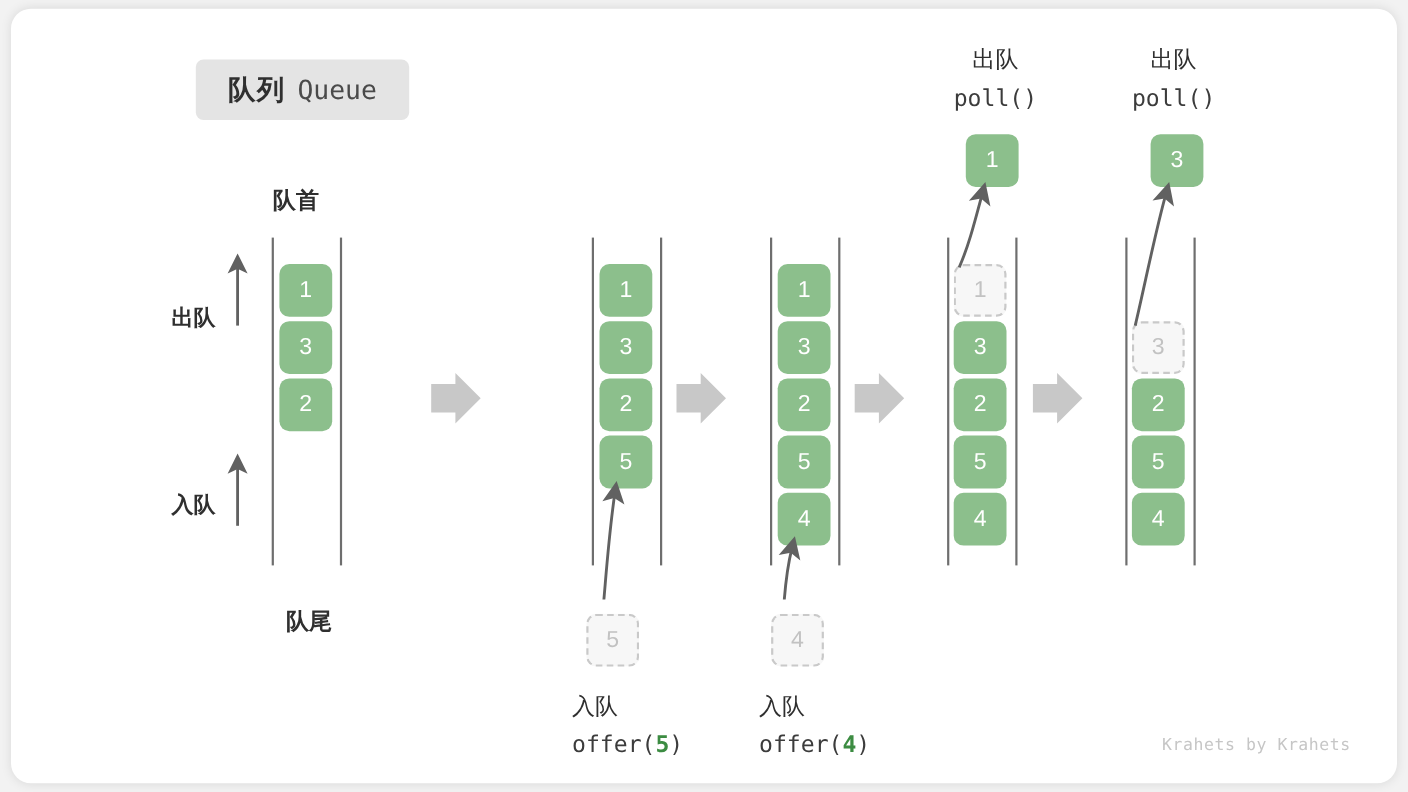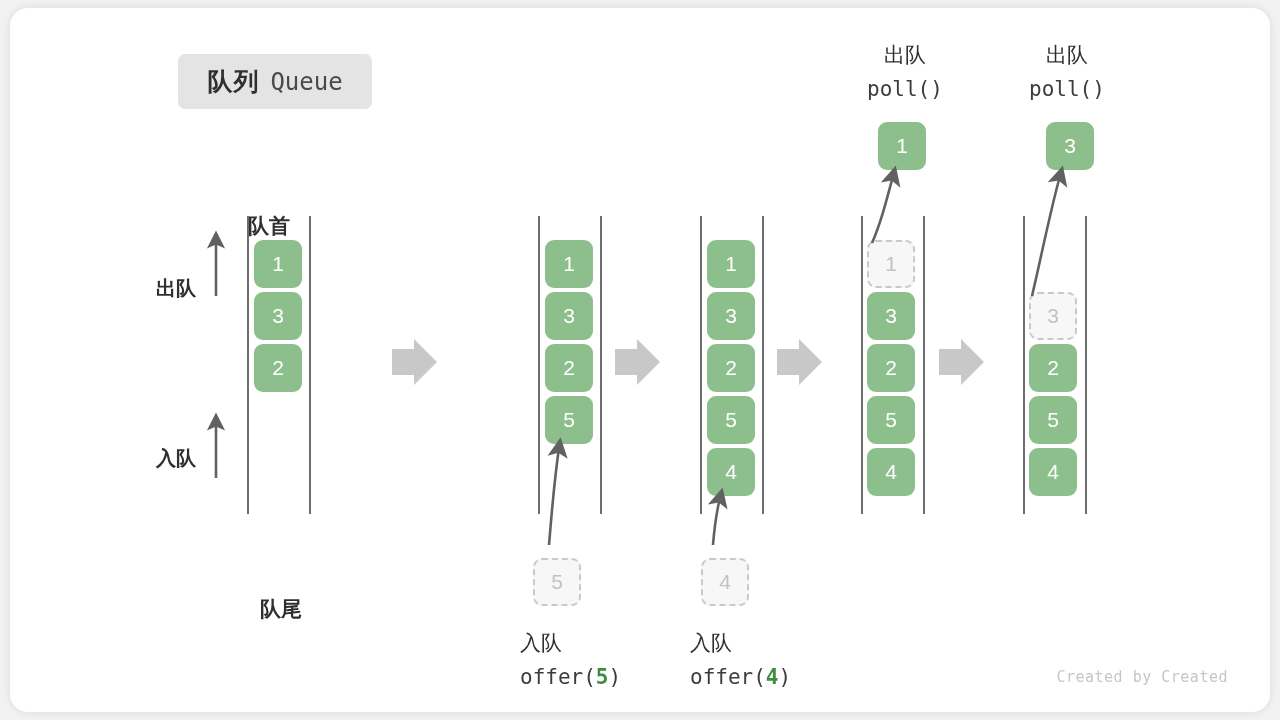--- a/index.html
+++ b/index.html
@@ -81,21 +81,20 @@
     color: #c2c2c2;
   }
 
   
   .cap {
     position: absolute;
     font-size: 21px;
     font-weight: bold;
     color: #2f2f2f;
     white-space: nowrap;
-    margin-top: 44px;
   }
 
   
   .side-label {
     position: absolute;
     font-size: 20px;
     font-weight: bold;
     color: #2f2f2f;
     white-space: nowrap;
   }
@@ -216,21 +215,21 @@
     <div class="column">
       <div class="cell filled" style="left:1036px; top:114px;">3</div>
       <div class="rail" style="left:1013px; top:208px; height:298px;"></div>
       <div class="rail" style="left:1075px; top:208px; height:298px;"></div>
       <div class="cell ghost" style="left:1019px; top:284px;">3</div>
       <div class="cell filled" style="left:1019px; top:336px;">2</div>
       <div class="cell filled" style="left:1019px; top:388px;">5</div>
       <div class="cell filled" style="left:1019px; top:440px;">4</div>
     </div>
 
-    <div id="credit">Created by Created</div>
+    <div id="credit">Krahets by Krahets</div>
   </div>
 
   <svg class="overlay" viewBox="0 0 1280 720">
     <defs>
       <marker id="ah" markerWidth="9" markerHeight="9" refX="4.2" refY="4.5" orient="auto">
         <path d="M0.6,0.6 L8.4,4.5 L0.6,8.4 L2.4,4.5 Z" fill="#616161"></path>
       </marker>
       <marker id="ahs" markerWidth="8" markerHeight="8" refX="3.8" refY="4" orient="auto">
         <path d="M0.5,0.5 L7.5,4 L0.5,7.5 L2.1,4 Z" fill="#616161"></path>
       </marker>

